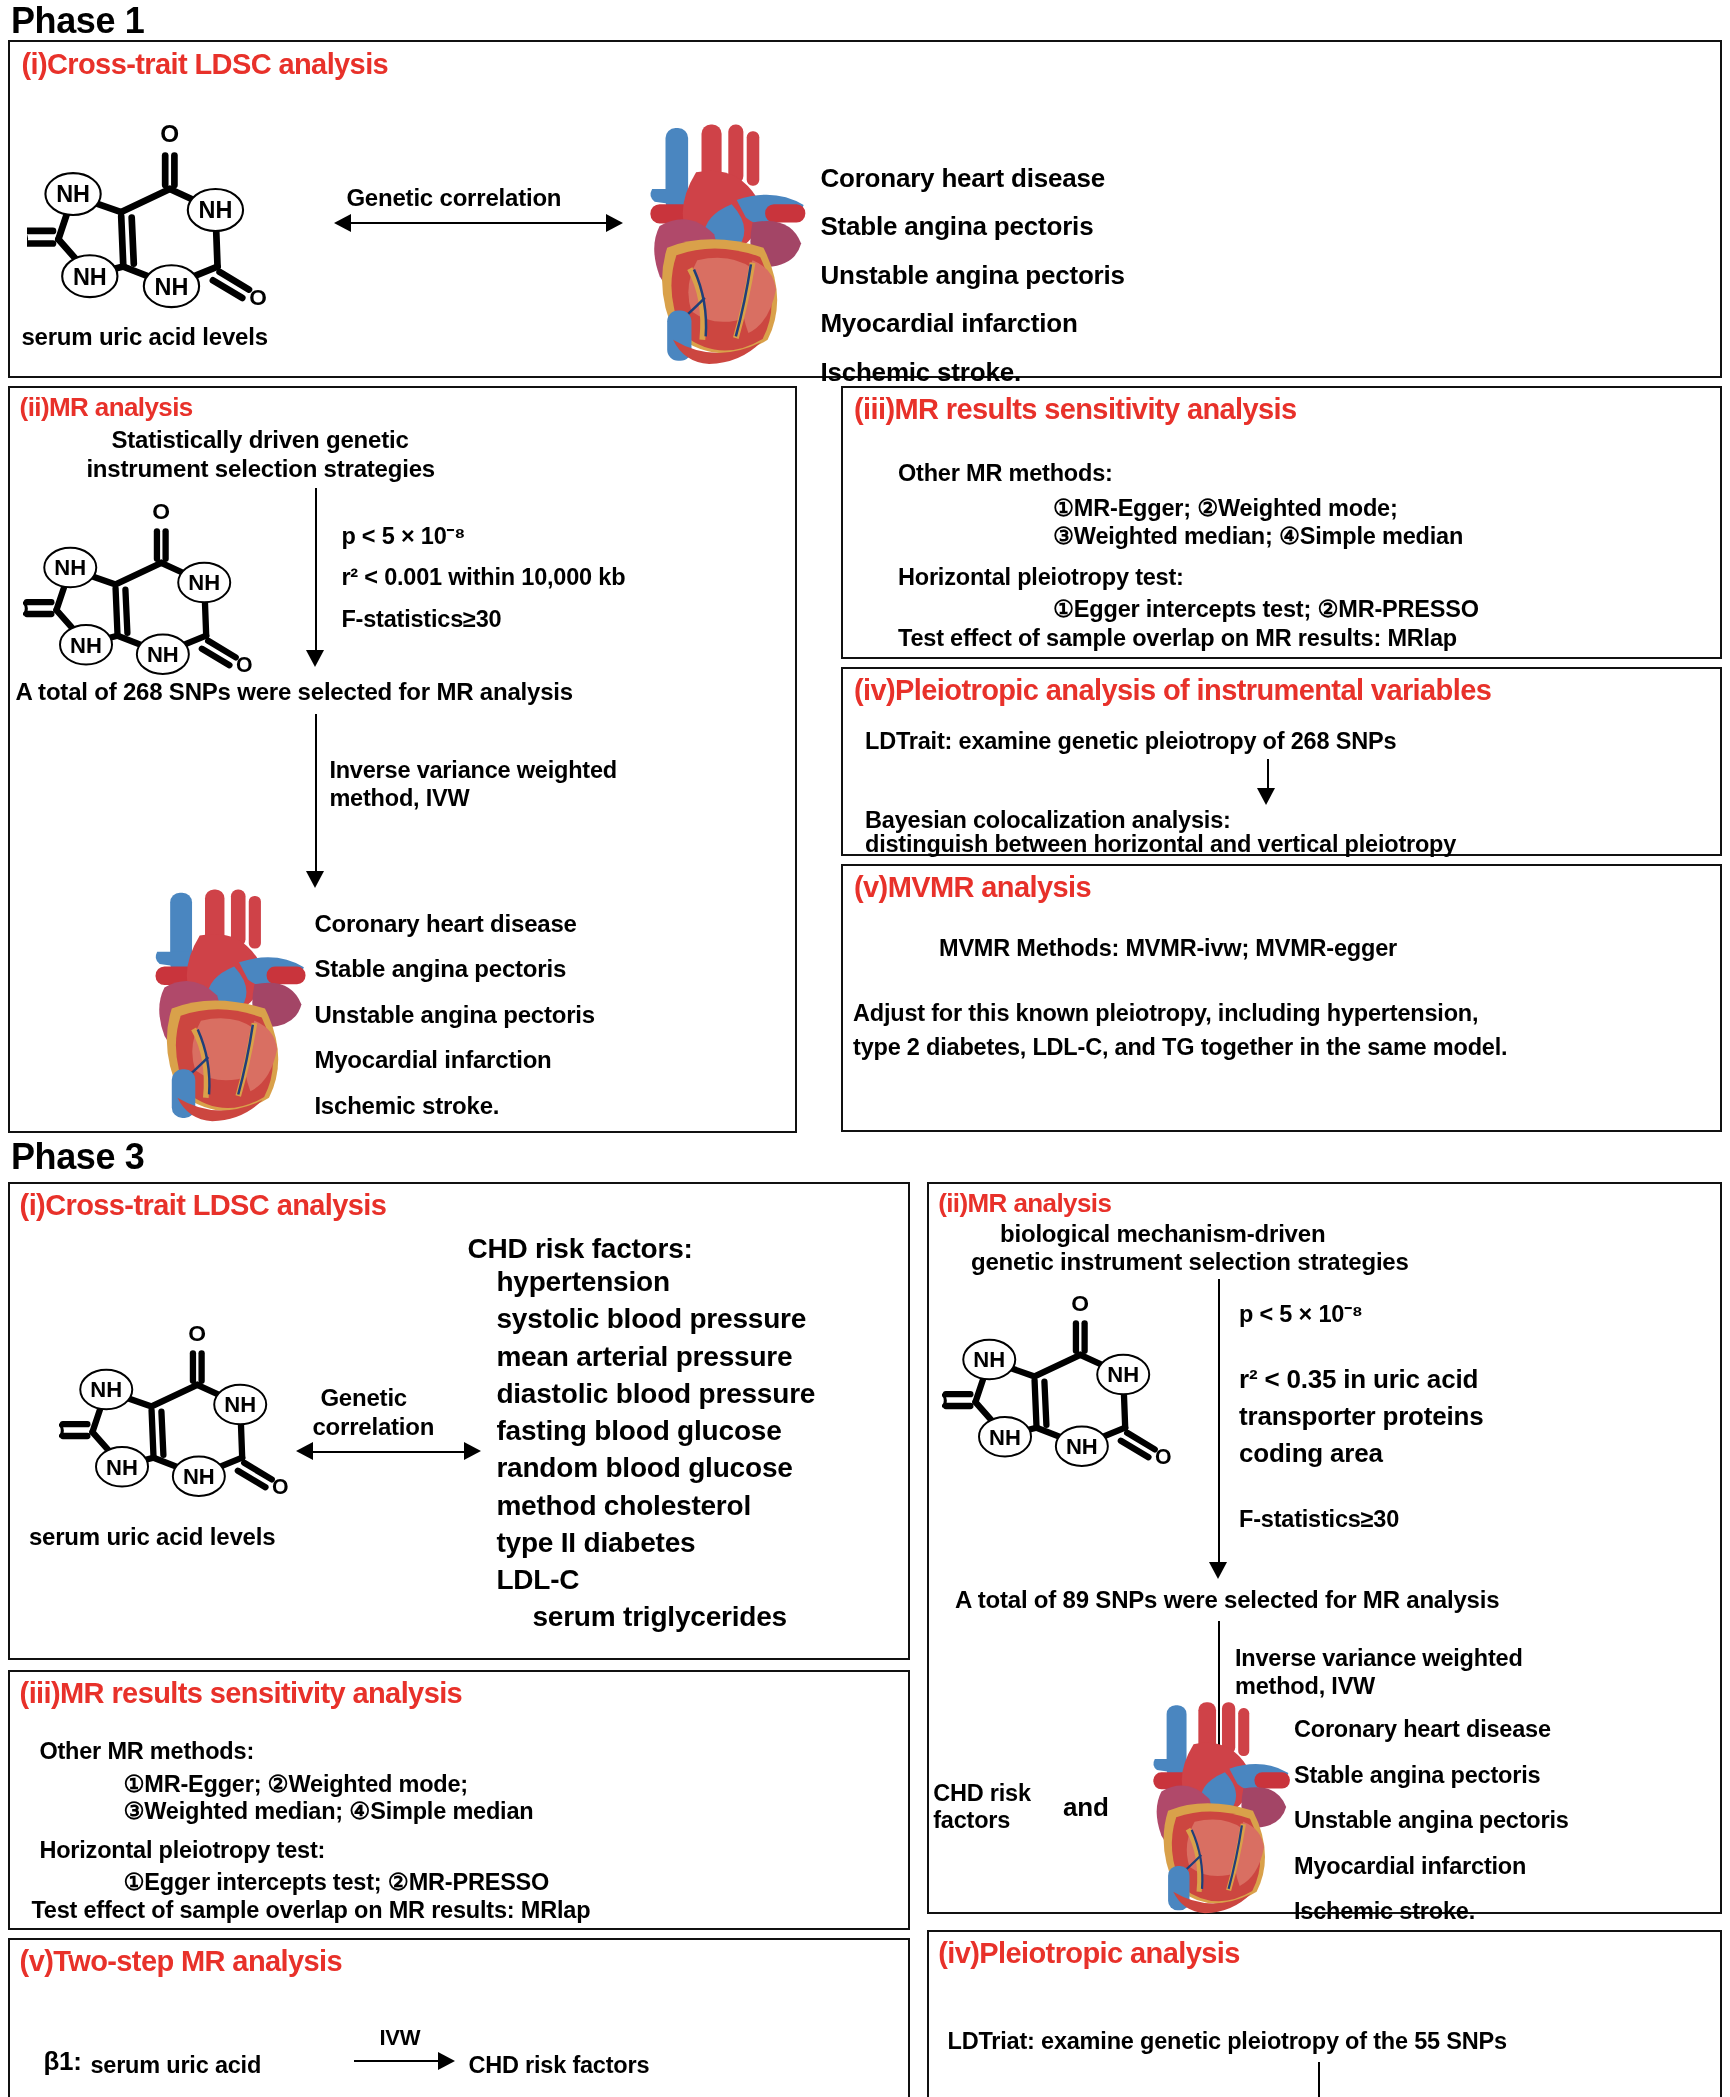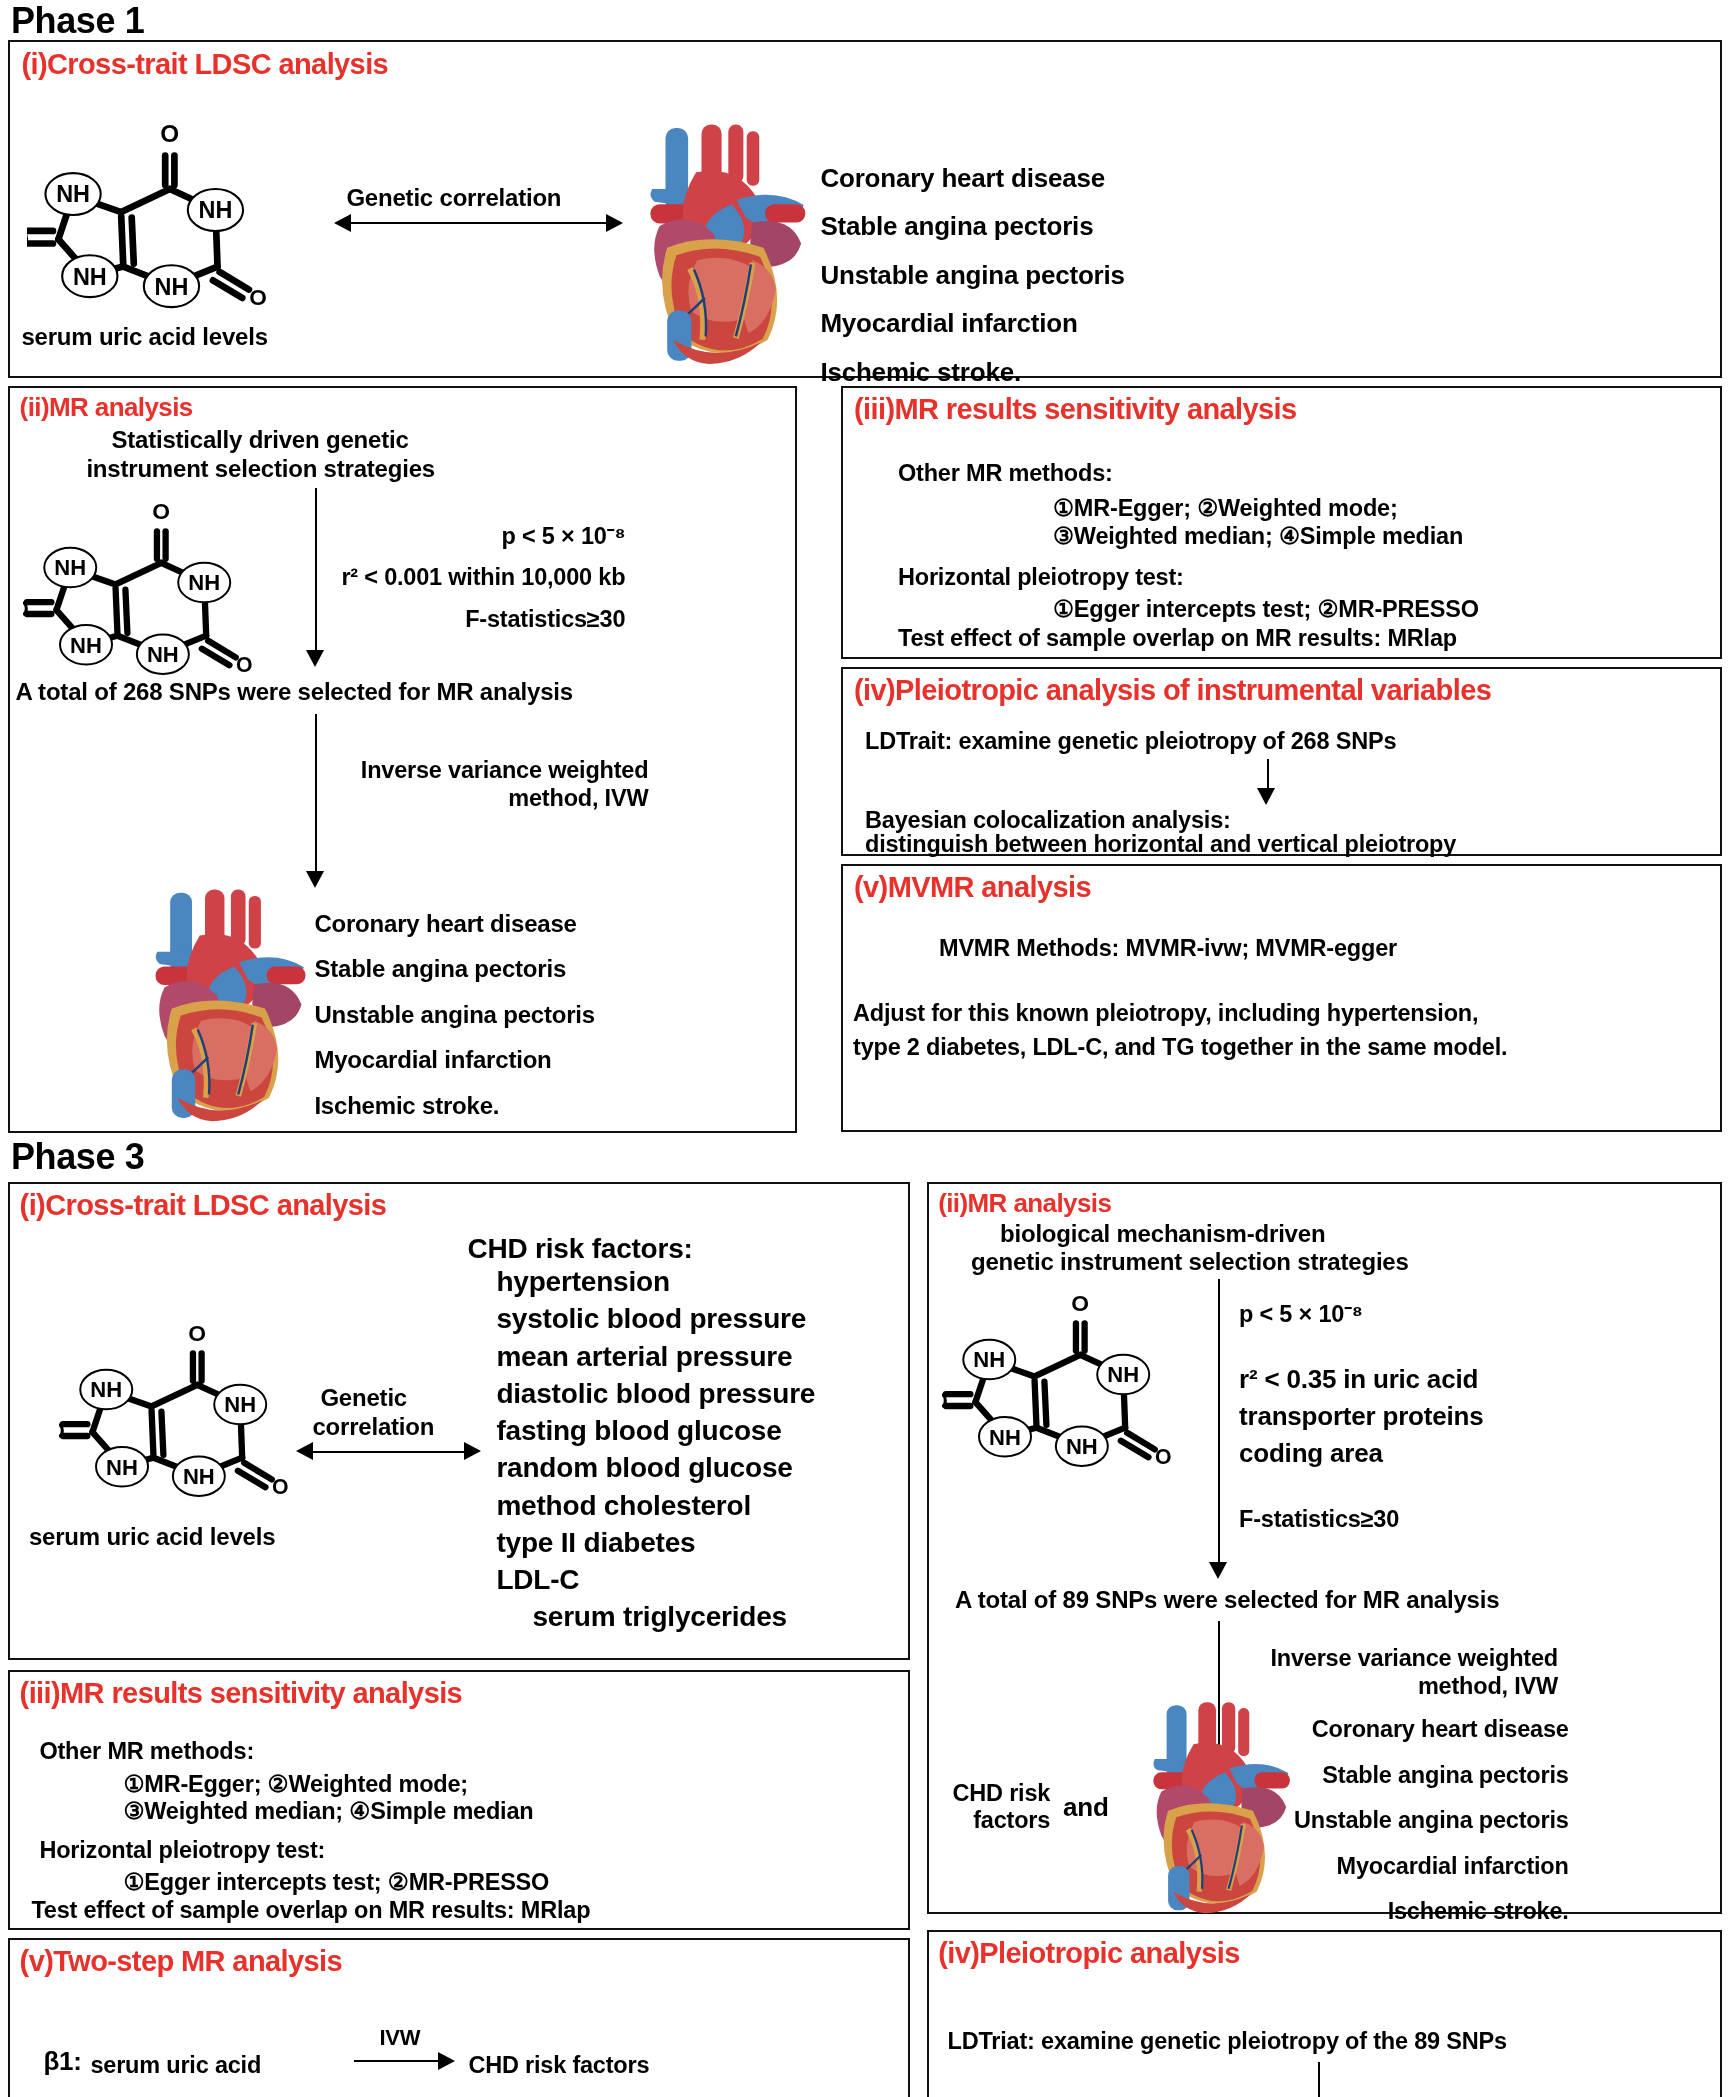--- a/index.html
+++ b/index.html
@@ -36,21 +36,21 @@
   }
 
   .txt {
     color: #000;
     font-weight: bold;
     line-height: 1.12;
     letter-spacing: -0.2px;
   }
   .t62 { font-size: 26px; }
   .t58 { font-size: 24px; }
-  .t56 { font-size: 23.5px; text-align: right; }
+  .t56 { font-size: 23.5px; }
   .t52 { font-size: 22px; }
   .t66 { font-size: 28px; }
 
   .abs { position: absolute; }
   .ctr { }
 
   
   .v-line {
     position: absolute;
     width: 2.1px;
@@ -503,19 +503,19 @@
     <div class="txt t56 abs" style="left:80px; top:112px; white-space:nowrap;">serum uric acid</div>
     <div class="txt t52 abs" style="left:369px; top:86px;">IVW</div>
     <div class="h-line" style="left:344px; top:120px; width:88px;"></div>
     <div class="h-head-r" style="left:428px; top:112px;"></div>
     <div class="txt t56 abs" style="left:458px; top:112px; white-space:nowrap;">CHD risk factors</div>
 
   </div>
 
   <div class="panel" style="left:927px; top:1930px; width:795px; height:268px;">
     <div class="panel-head abs" style="left:9.2px; top:6.7px;">(iv)Pleiotropic analysis</div>
-    <div class="txt t56 abs" style="left:18.5px; top:96px; white-space:nowrap;">LDTriat: examine genetic pleiotropy of the 89 SNPs</div>
+    <div class="txt t56 abs" style="left:18.5px; top:96px; white-space:nowrap;">LDTriat: examine genetic pleiotropy of the 55 SNPs</div>
     <div class="v-line" style="left:389px; top:130px; height:58px;"></div>
 
   </div>
 
 </div>
 
 
 </body></html>

